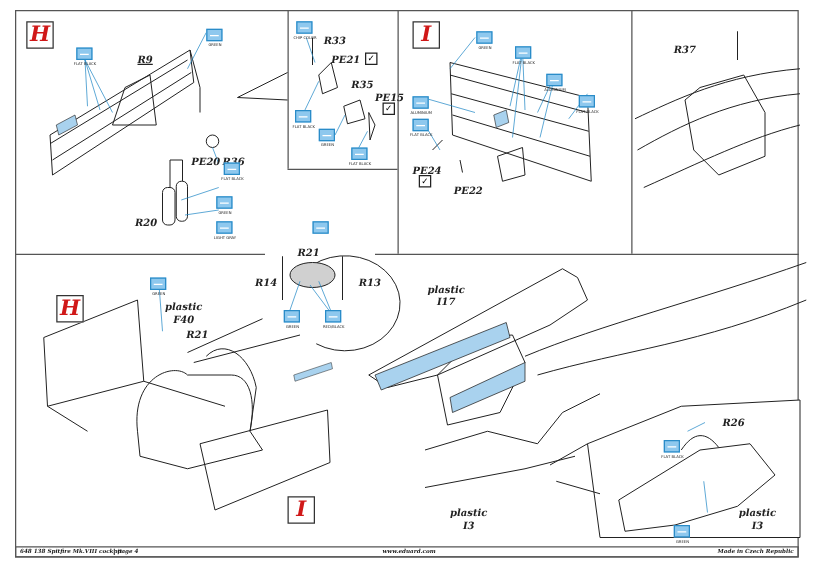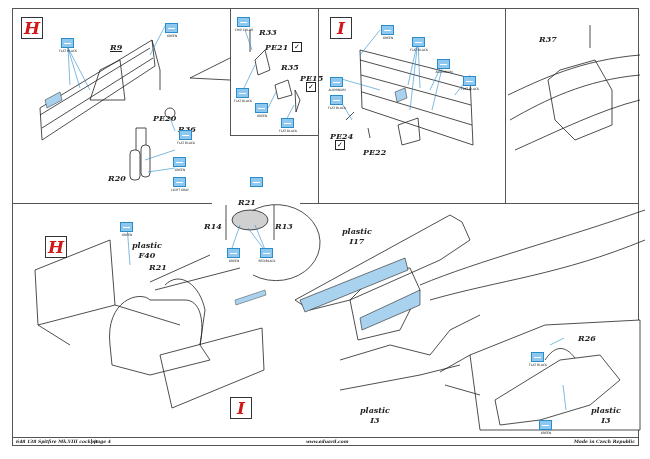--- a/index.html
+++ b/index.html
@@ -111,21 +111,21 @@
   </g>
 </svg>
 
 <div class="step" style="left:21px;top:17px;">H</div>
 <div class="step" style="left:330px;top:17px;">I</div>
 <div class="step" style="left:45px;top:236px;">H</div>
 <div class="step" style="left:230px;top:397px;">I</div>
 
 <div class="lbl" style="left:110px;top:42px;text-decoration:underline;">R9</div>
 <div class="lbl" style="left:178px;top:124px;">R36</div>
-<div class="lbl" style="left:153px;top:113px;">PE20</div>
+<div class="lbl" style="left:153px;top:124px;">PE20</div>
 <div class="lbl" style="left:108px;top:173px;">R20</div>
 
 <div class="lbl" style="left:259px;top:27px;">R33</div>
 <div class="lbl" style="left:265px;top:42px;">PE21</div>
 <div class="check" style="left:292px;top:42px;">✓</div>
 <div class="lbl" style="left:281px;top:62px;">R35</div>
 <div class="lbl" style="left:300px;top:73px;">PE15</div>
 <div class="check" style="left:306px;top:82px;">✓</div>
 
 <div class="lbl" style="left:330px;top:131px;">PE24</div>
@@ -134,21 +134,21 @@
 
 <div class="lbl" style="left:539px;top:34px;text-align:right;">R37</div>
 
 <div class="lbl c" style="left:132px;top:240px;">
   <span>plastic</span><br>
   <span>F40</span>
 </div>
 <div class="lbl" style="left:149px;top:262px;">R21</div>
 <div class="lbl" style="left:238px;top:197px;">R21</div>
 <div class="lbl" style="left:204px;top:221px;">R14</div>
-<div class="lbl" style="left:275px;top:221px;">R13</div>
+<div class="lbl" style="left:287px;top:221px;">R13</div>
 
 <div class="lbl c" style="left:342px;top:226px;">
   <span>plastic</span><br>
   <span>I17</span>
 </div>
 <div class="lbl c" style="left:360px;top:405px;">
   <span>plastic</span><br>
   <span>I3</span>
 </div>
 <div class="lbl c" style="left:591px;top:405px;">

